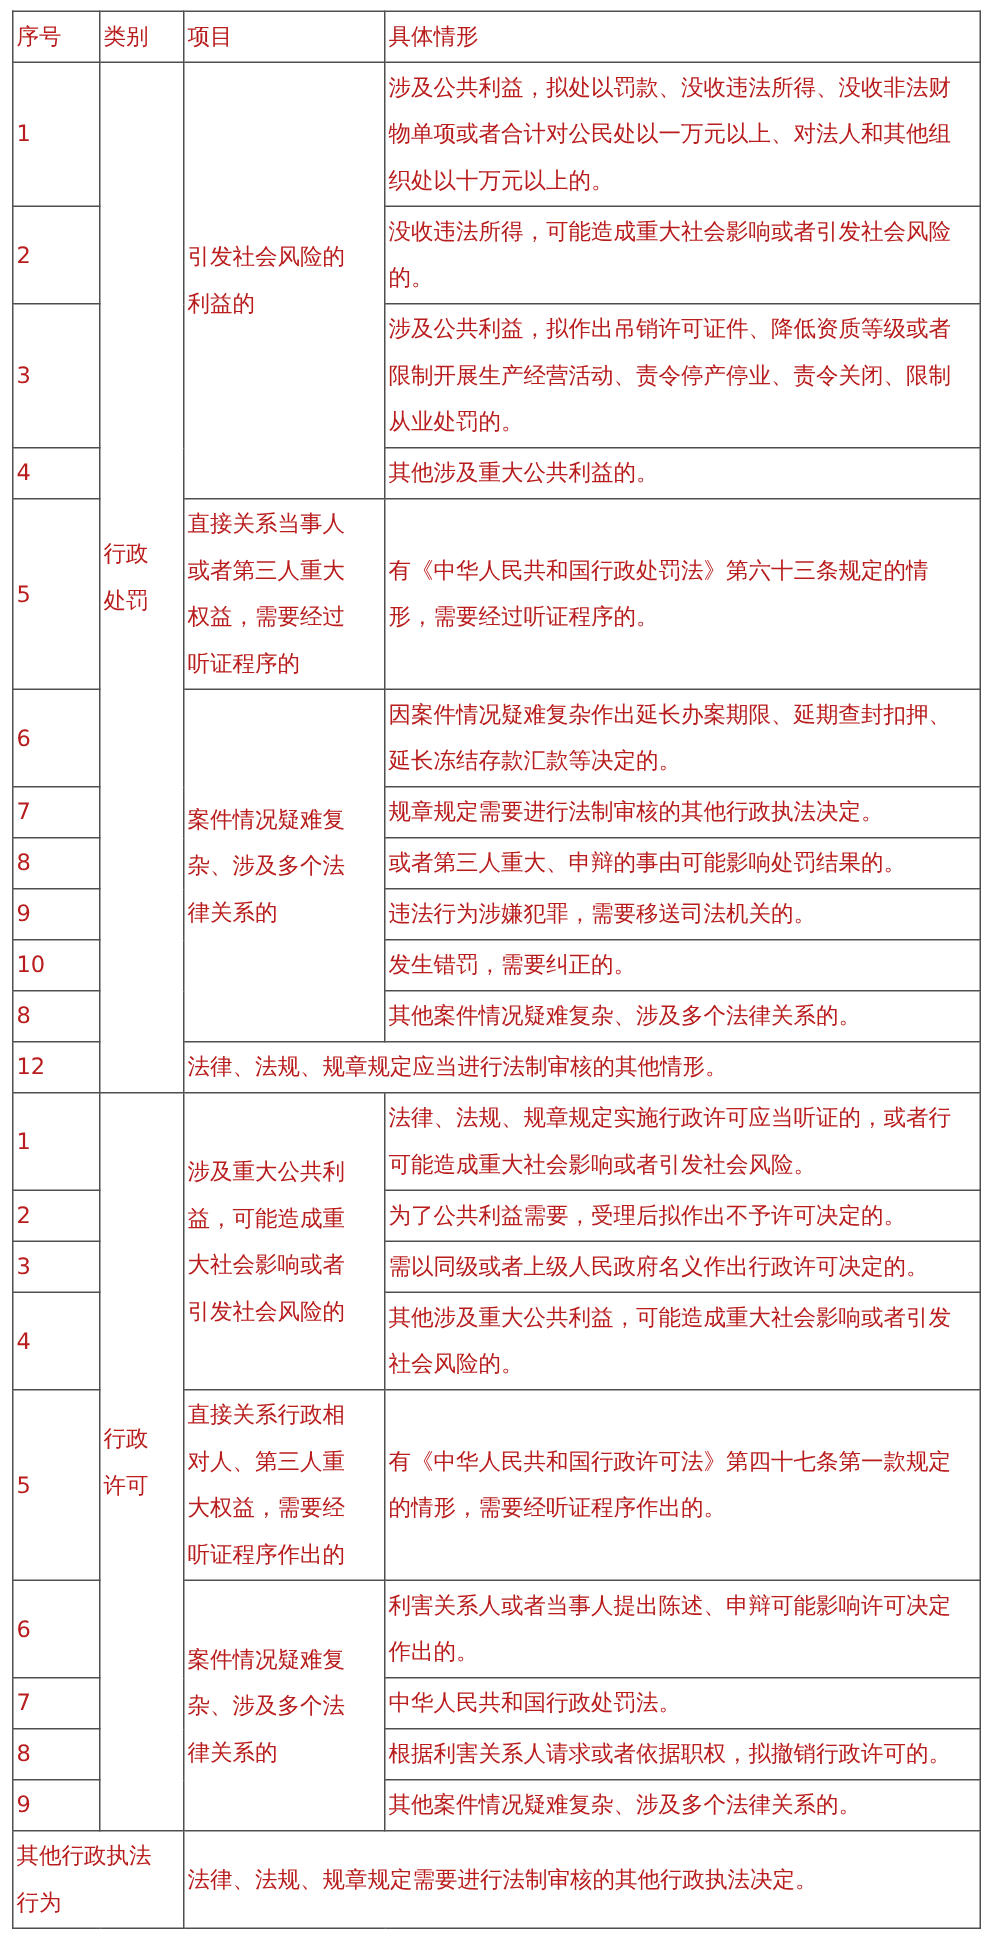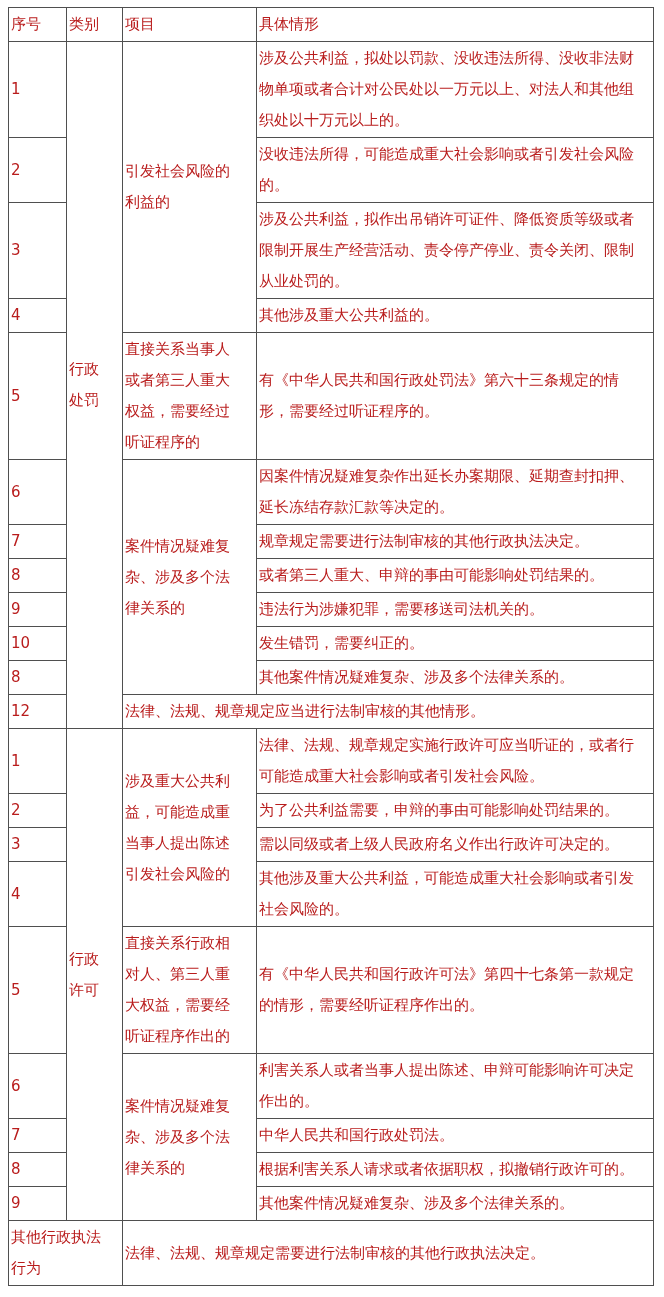--- a/index.html
+++ b/index.html
@@ -126,28 +126,28 @@
         <td>12</td>
         <td colspan="2">法律、法规、规章规定应当进行法制审核的其他情形。</td>
       </tr>
 
       <tr>
         <td>1</td>
         <td rowspan="9">行政
 许可</td>
         <td rowspan="4">涉及重大公共利
 益，可能造成重
-当事人提出陈述
+大社会影响或者
 引发社会风险的</td>
         <td>法律、法规、规章规定实施行政许可应当听证的，或者行
 可能造成重大社会影响或者引发社会风险。</td>
       </tr>
       <tr>
         <td>2</td>
-        <td>为了公共利益需要，申辩的事由可能影响处罚结果的。</td>
+        <td>为了公共利益需要，受理后拟作出不予许可决定的。</td>
       </tr>
       <tr>
         <td>3</td>
         <td>需以同级或者上级人民政府名义作出行政许可决定的。</td>
       </tr>
       <tr>
         <td>4</td>
         <td>其他涉及重大公共利益，可能造成重大社会影响或者引发
 社会风险的。</td>
       </tr>

